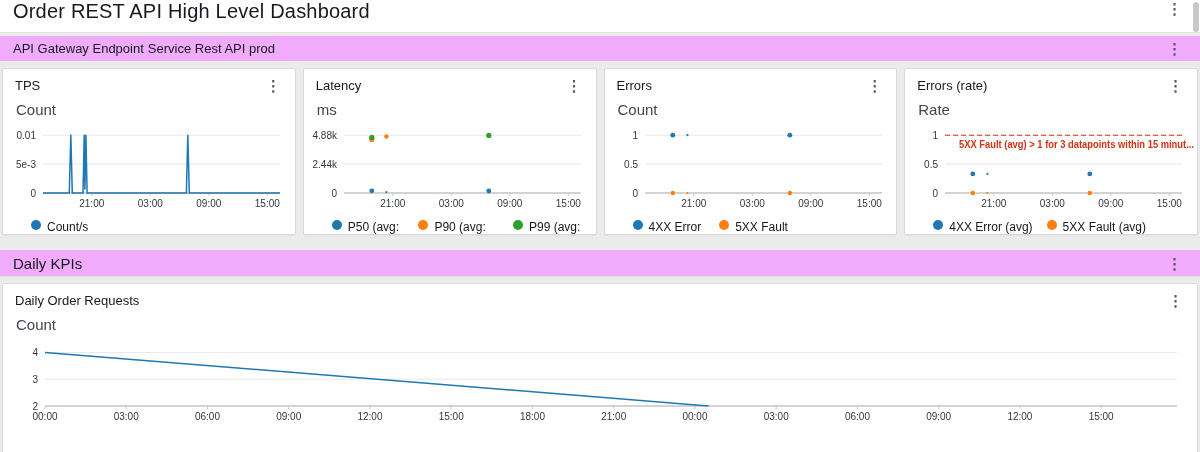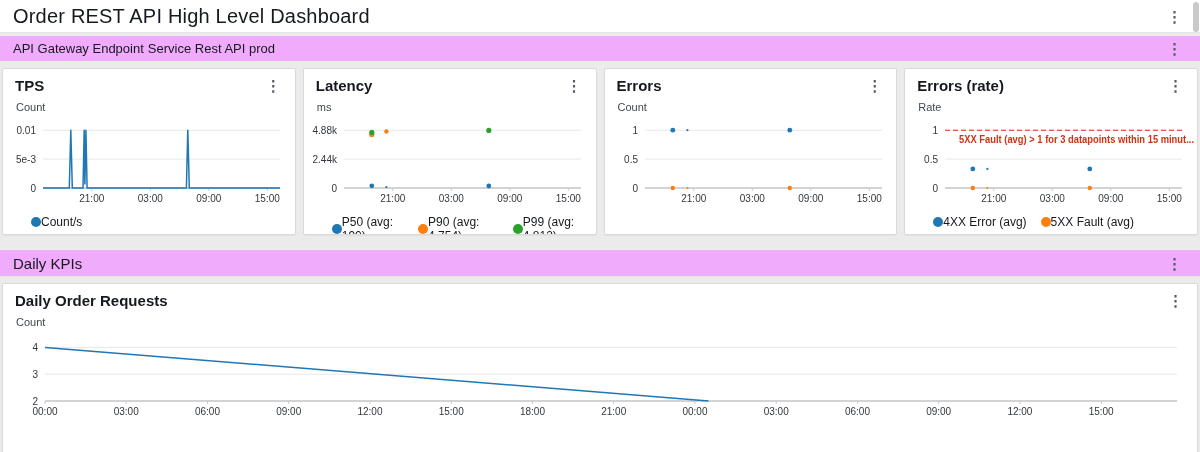--- a/index.html
+++ b/index.html
@@ -1,36 +1,36 @@
 <!DOCTYPE html>
 <html><head>
 <meta charset="utf-8">
 <style>
   *{box-sizing:border-box;margin:0;padding:0}
   html,body{width:1200px;height:452px}
   body{background:#ebebeb;font-family:"Liberation Sans",sans-serif;color:#16191f;overflow:hidden;position:relative}
-  .titlebar{height:33px;background:#fff;border-bottom:1px solid #e4e4e4;display:flex;align-items:center;padding:0 14px 0 13px}
+  .titlebar{height:33px;background:#fff;border-bottom:1px solid #e4e4e4;display:flex;align-items:flex-start;padding:0 14px 0 13px}
   .titlebar h1{font-size:20px;font-weight:400;letter-spacing:.2px}
   .kebab{margin-left:auto;color:#545b64;font-size:15px;font-weight:700;line-height:1;padding:1px 4px;cursor:pointer;user-select:none}
   .scroll-thumb{position:absolute;top:2px;right:1px;width:6px;height:30px;background:#c9c9c9;border-radius:3px;z-index:9}
   .subbar{height:26px;background:#f0abfc;margin-top:3px;border-bottom:1px solid #ececec;display:flex;align-items:center;padding:0 14px 0 13px;font-size:13px}
   .sub-bold{font-weight:400;margin-left:4px}
   .kpibar{height:27px;font-size:15px;margin-top:9px;border-bottom:1px solid #e4e4e4}
   .widgets-row{display:flex;gap:7px;padding:6px 2px}
   .card{background:#fff;border:1px solid #d9d9d9;border-radius:2px;box-shadow:0 1px 1px rgba(0,0,0,.04)}
   .widget{flex:1;height:167px;min-width:0;overflow:hidden}
   .daily-wrap{padding:6px 2px}
   .daily{height:201px;overflow:hidden}
   .card-head{display:flex;align-items:center;padding:8px 10px 0 12px}
-  .card-title{font-size:15px;font-weight:700}
-  .unit{font-size:11px;color:#414750;margin:7px 0 0 13px}
+  .card-title{font-size:13px;font-weight:400}
+  .unit{font-size:15px;color:#414750;margin:7px 0 0 13px}
   svg.chart{display:block;margin-left:2px}
   svg text{font-family:"Liberation Sans",sans-serif}
   .legend{display:flex;gap:18px;padding-left:28px;margin-top:2px;font-size:12px;align-items:center}
-  .legend-item{display:flex;align-items:center;cursor:pointer}
+  .legend-item{display:flex;align-items:flex-start;gap:6px;cursor:pointer}
   .dot{width:10px;height:10px;border-radius:50%;flex:none}
   .sq{border-radius:2px}
   .c-blue{background:#1f77b4}.c-orange{background:#ff7f0e}.c-green{background:#2ca02c}
 </style>
 </head>
 <body>
 
 <div>
 
   <div class="titlebar">
@@ -144,20 +144,30 @@
           <text x="203.80246913580245" y="89" text-anchor="middle" font-size="10" fill="#33373d">09:00</text>
           <line x1="262.320987654321" y1="75" x2="262.320987654321" y2="78" stroke="#c9c9c9" stroke-width="1"></line>
           <text x="262.320987654321" y="89" text-anchor="middle" font-size="10" fill="#33373d">15:00</text>
           <circle cx="65.8" cy="17.2" r="2.4" fill="#1f77b4"></circle>
           <circle cx="80.4" cy="17.2" r="1.1" fill="#1f77b4"></circle>
           <circle cx="182.8" cy="17.2" r="2.4" fill="#1f77b4"></circle>
           <circle cx="65.8" cy="75.0" r="2.2" fill="#ff7f0e"></circle>
           <circle cx="80.4" cy="75.0" r="1.1" fill="#ff7f0e"></circle>
           <circle cx="182.8" cy="75.0" r="2.2" fill="#ff7f0e"></circle>
         </svg>
+      <div class="legend">
+        <span class="legend-item">
+          <span class="dot c-blue"></span>
+          <span>4XX Error</span>
+        </span>
+        <span class="legend-item">
+          <span class="dot c-orange"></span>
+          <span>5XX Fault</span>
+        </span>
+      </div>
     </div>
 
     <div class="card widget">
       <div class="card-head">
         <span class="card-title">Errors (rate)</span>
         <span class="kebab">⋮</span>
       </div>
       <div class="unit">Rate</div>
       <svg class="chart" width="289" height="100">
           <line x1="38" y1="17.241379310344826" x2="275" y2="17.241379310344826" stroke="#e8e8e8" stroke-width="1"></line>

